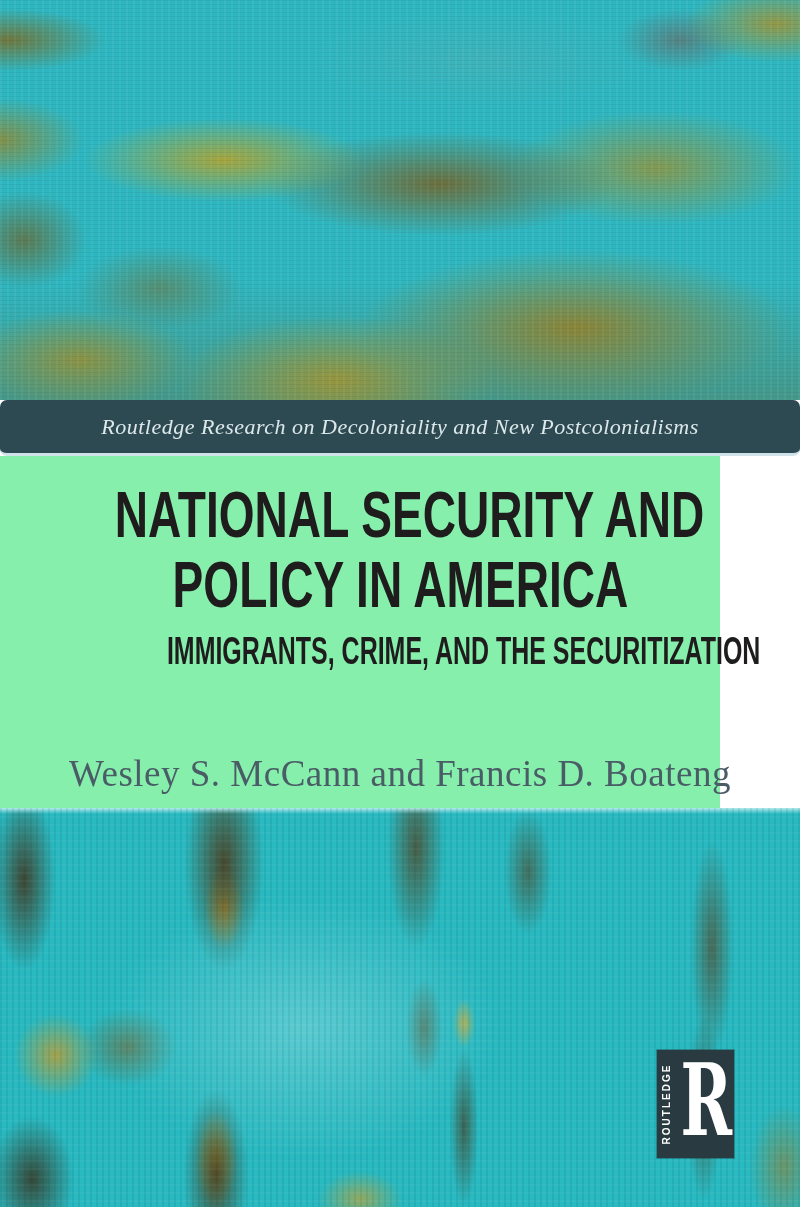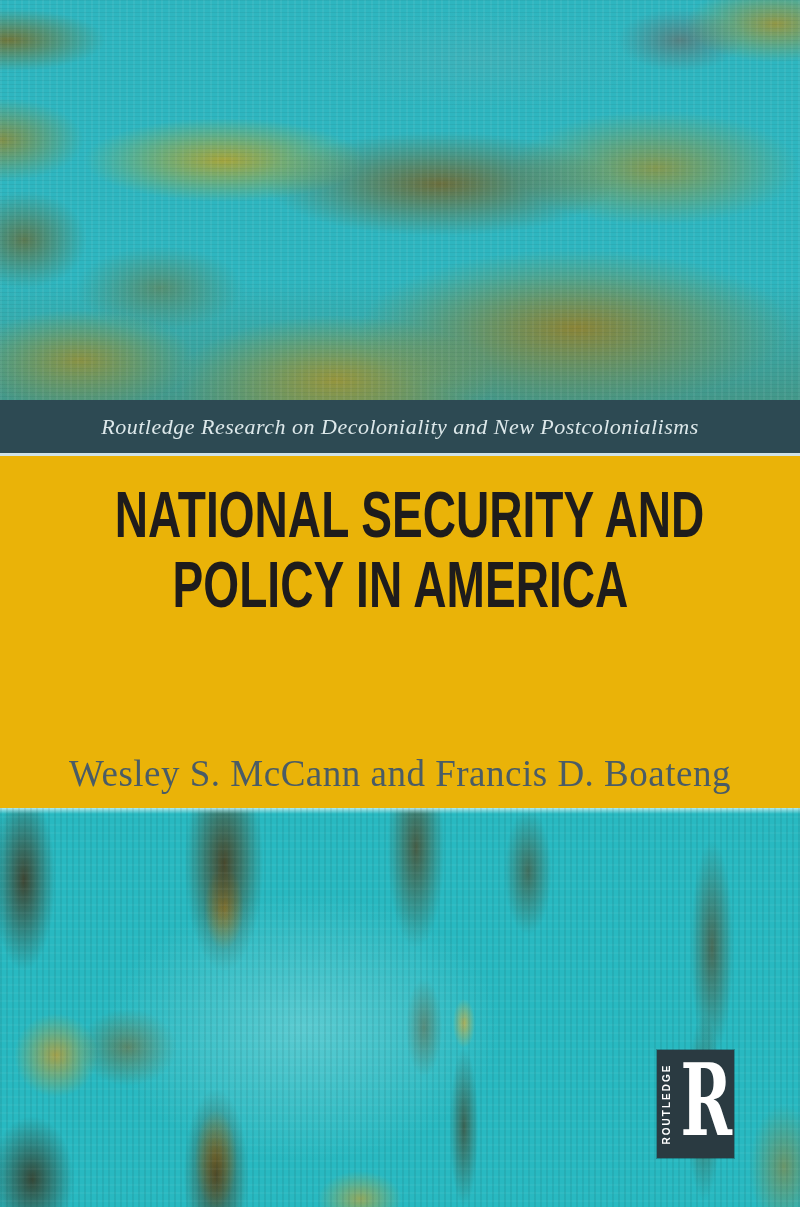--- a/index.html
+++ b/index.html
@@ -68,35 +68,35 @@
     background:
       repeating-linear-gradient(90deg, rgba(15,55,55,.09) 0 2px, transparent 2px 6px),
       repeating-linear-gradient(180deg, rgba(255,255,255,.04) 0 2px, transparent 2px 8px);
   }
 
   
   .series-banner{
     position:absolute;left:0;top:400px;width:800px;height:53px;
     background:#2d4a53;
     border-bottom:3px solid #cfe2e7;
-    display:flex;align-items:center;justify-content:center;
+    display:flex;align-items:center;justify-content:center;border-radius:7px;
   }
   .series-banner span{
     font-family:"Liberation Serif",serif;
     font-style:italic;
     font-size:22px;
     letter-spacing:.5px;
     color:#dde8ea;
     white-space:nowrap;
   }
 
   
   .white-panel{
-    position:absolute;left:0;top:456px;width:800px;height:352px;
-    background:#eab308;
+    position:absolute;left:0;top:456px;width:720px;height:352px;
+    background:#86efac;
   }
   .title-block{position:absolute;left:0;top:24px;width:800px;text-align:center;}
   .title-line{
     display:block;
     font-weight:bold;
     font-size:64px;
     line-height:70px;
     color:#1e1c1c;
     white-space:nowrap;
   }
@@ -160,20 +160,21 @@
   <div class="series-banner">
     <span>Routledge Research on Decoloniality and New Postcolonialisms</span>
   </div>
 
   <div class="white-panel">
     <div class="title-block">
       <div class="title-line"><span>NATIONAL SECURITY AND</span></div>
       <div class="title-line"><span>POLICY IN AMERICA</span></div>
     </div>
     <div class="subtitle-block">
+      <div class="subtitle-line"><span>IMMIGRANTS, CRIME, AND THE SECURITIZATION</span></div>
     </div>
     <div class="authors">Wesley S. McCann and Francis D. Boateng</div>
   </div>
 
   <div class="art art-bottom"></div>
 
   <div class="logo">
     <span class="logo-word">ROUTLEDGE</span>
     <span class="logo-r">R</span>
   </div>

